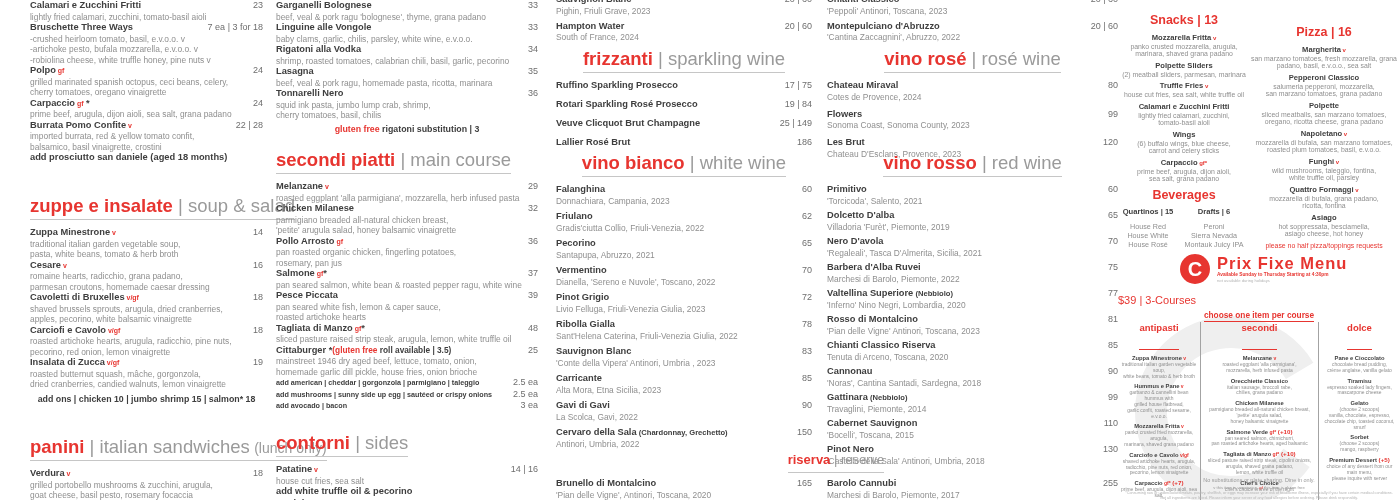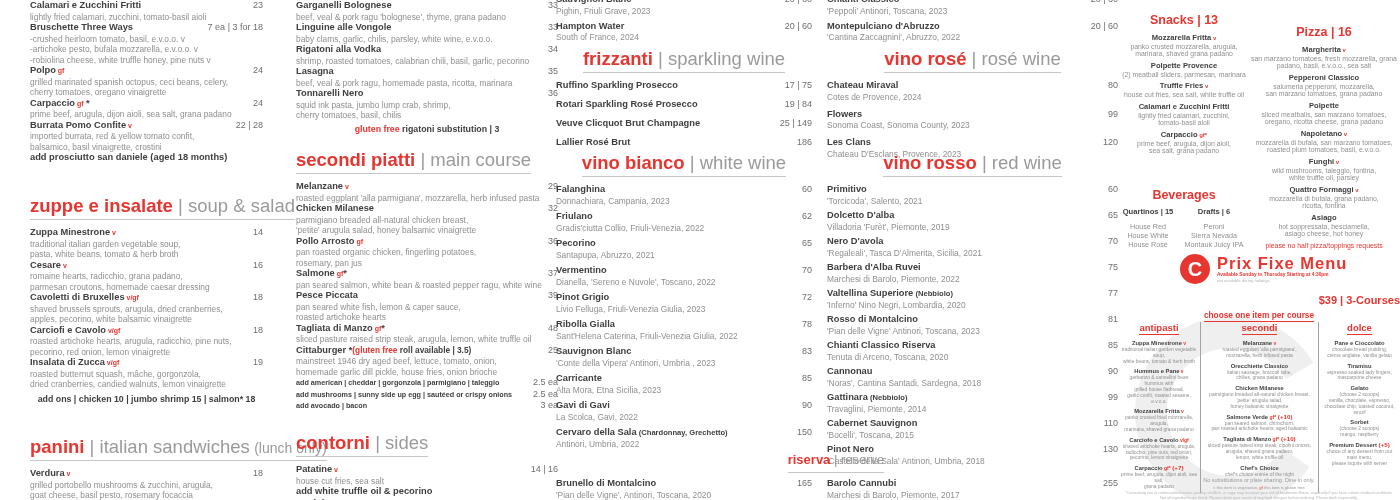--- a/index.html
+++ b/index.html
@@ -9,21 +9,21 @@
     --price:#6e6e6e;
     --rule:#c6c6c6;
   }
   *{margin:0;padding:0;box-sizing:border-box;}
   html,body{width:1400px;height:500px;overflow:hidden;background:#fff;
     font-family:"Liberation Sans", sans-serif;}
   .menu{position:absolute;left:0;top:0;width:1400px;height:500px;background:#fff;}
 
   .col{position:absolute;top:0;height:500px;}
   #col1{left:30px;width:233px;}
-  #col2{left:296px;width:262px;}
+  #col2{left:276px;width:262px;}
   #col3{left:556px;width:256px;}
   #col4{left:827px;width:291px;}
   .block{position:absolute;left:0;right:0;}
 
   
   .shead{line-height:20px;margin-bottom:7px;white-space:nowrap;}
   .shead .inner{display:inline-block;border-bottom:1px solid var(--rule);padding-bottom:2px;}
   .shead .it{color:var(--accent);font-weight:bold;font-size:18.5px;}
   .shead .sep,.shead .en{color:#9a9a9a;font-size:18.5px;}
   .shead .paren{color:#9a9a9a;font-size:14px;}
@@ -82,32 +82,32 @@
   .bev-sub{font-size:7.6px;font-weight:bold;color:var(--name);margin-bottom:6px;}
   .bev{font-size:7.2px;color:var(--desc);line-height:9px;}
 
   
   .logo{display:flex;align-items:center;gap:7px;}
   .logo-circle{width:30px;height:30px;border-radius:50%;background:var(--accent);
     color:#fff;font-weight:bold;font-size:20px;display:flex;align-items:center;justify-content:center;}
   .logo-title{font-size:16.5px;font-weight:bold;color:var(--accent);line-height:17px;letter-spacing:1px;}
   .logo-tag{font-size:4.8px;font-weight:bold;color:var(--accent);line-height:6px;}
   .logo-tag2{font-size:4.2px;color:#b5b5b5;line-height:5px;}
-  .fx-price{font-size:11px;font-weight:bold;color:var(--accent);text-align:right;}
+  .fx-price{font-size:11px;font-weight:normal;color:var(--accent);text-align:left;}
   .fx-choose{font-size:8.3px;font-weight:bold;color:var(--accent);text-align:center;}
   .fx-choose .inner{display:inline-block;border-bottom:1px solid var(--accent);padding-bottom:1px;}
 
   .fx-cols{display:flex;}
   .fxcol{padding:0 2px;}
   .fxcol+.fxcol{border-left:1px solid #a3a3a3;}
   .fxc-a{width:82px;}
   .fxc-s{width:118px;}
   .fxc-d{width:82px;}
   .fx-h{font-size:9.5px;font-weight:bold;color:var(--accent);text-align:center;margin-bottom:4px;}
-  .fx-h .inner{display:inline-block;border-bottom:1px solid var(--accent);padding-bottom:1px;}
+  .fx-h .inner{display:inline-block;border-bottom:1px solid var(--accent);padding-bottom:16px;}
   .fx .ri{margin-bottom:3px;}
   .fx .rnm{font-size:5.8px;line-height:7px;}
   .fx .rnm .mk{font-size:5px;}
   .fx .rdesc{font-size:4.9px;line-height:5.8px;}
 
   .fx-footer{text-align:center;}
   .fx-f1{font-size:5.5px;color:#9a9a9a;margin-bottom:2px;}
   .fx-f2{font-size:4.2px;color:#9a9a9a;margin-bottom:1px;}
   .fx-f2 .red{color:var(--accent);}
   .fx-f3{font-size:3.8px;color:#b5b5b5;line-height:4.6px;}
@@ -583,21 +583,21 @@
   <div class="wi">
     <div class="wleft">
       <div class="wnm"><span>Flowers</span><span class="wnote"></span></div>
       <div class="wsub">Sonoma Coast, Sonoma County, 2023</div>
     </div>
     <div class="wprice">99</div>
   </div>
 
   <div class="wi">
     <div class="wleft">
-      <div class="wnm"><span>Les Clans</span><span class="wnote"></span></div>
+      <div class="wnm"><span>Les Brut</span><span class="wnote"></span></div>
       <div class="wsub">Chateau D'Esclans, Provence, 2023</div>
     </div>
     <div class="wprice">120</div>
   </div>
 </div>
     </div>
     <div class="block" style="top:153px">
       <div class="shead center"><span class="inner"><span class="it">vino rosso</span><span class="sep"> | </span><span class="en">red wine</span></span></div>
       <div class="rosso-list">
   <div class="wi">
@@ -712,35 +712,40 @@
     <div class="abs" style="left:4px;width:124px;top:13px">
       <div class="rp-h">Snacks | 13</div>
       <div>
   <div class="ri">
     <div class="rnm"><span>Mozzarella Fritta</span><span class="mk"> v</span><span class="rext"></span></div>
     <div class="rdesc">panko crusted mozzarella, arugula,
 marinara, shaved grana padano</div>
   </div>
 
   <div class="ri">
-    <div class="rnm"><span>Polpette Provence</span><span class="mk"></span><span class="rext"></span></div>
+    <div class="rnm"><span>Polpette Sliders</span><span class="mk"></span><span class="rext"></span></div>
     <div class="rdesc">(2) meatball sliders, parmesan, marinara</div>
   </div>
 
   <div class="ri">
     <div class="rnm"><span>Truffle Fries</span><span class="mk"> v</span><span class="rext"></span></div>
     <div class="rdesc">house cut fries, sea salt, white truffle oil</div>
   </div>
 
   <div class="ri">
     <div class="rnm"><span>Calamari e Zucchini Fritti</span><span class="mk"></span><span class="rext"></span></div>
     <div class="rdesc">lightly fried calamari, zucchini,
 tomato-basil aioli</div>
   </div>
 
+  <div class="ri">
+    <div class="rnm"><span>Wings</span><span class="mk"></span><span class="rext"></span></div>
+    <div class="rdesc">(6) buffalo wings, blue cheese,
+carrot and celery sticks</div>
+  </div>
 
   <div class="ri">
     <div class="rnm"><span>Carpaccio</span><span class="mk"> gf*</span><span class="rext"></span></div>
     <div class="rdesc">prime beef, arugula, dijon aioli,
 sea salt, grana padano</div>
   </div>
 </div>
     </div>
 
     <div class="abs" style="left:132px;width:148px;top:25px">

